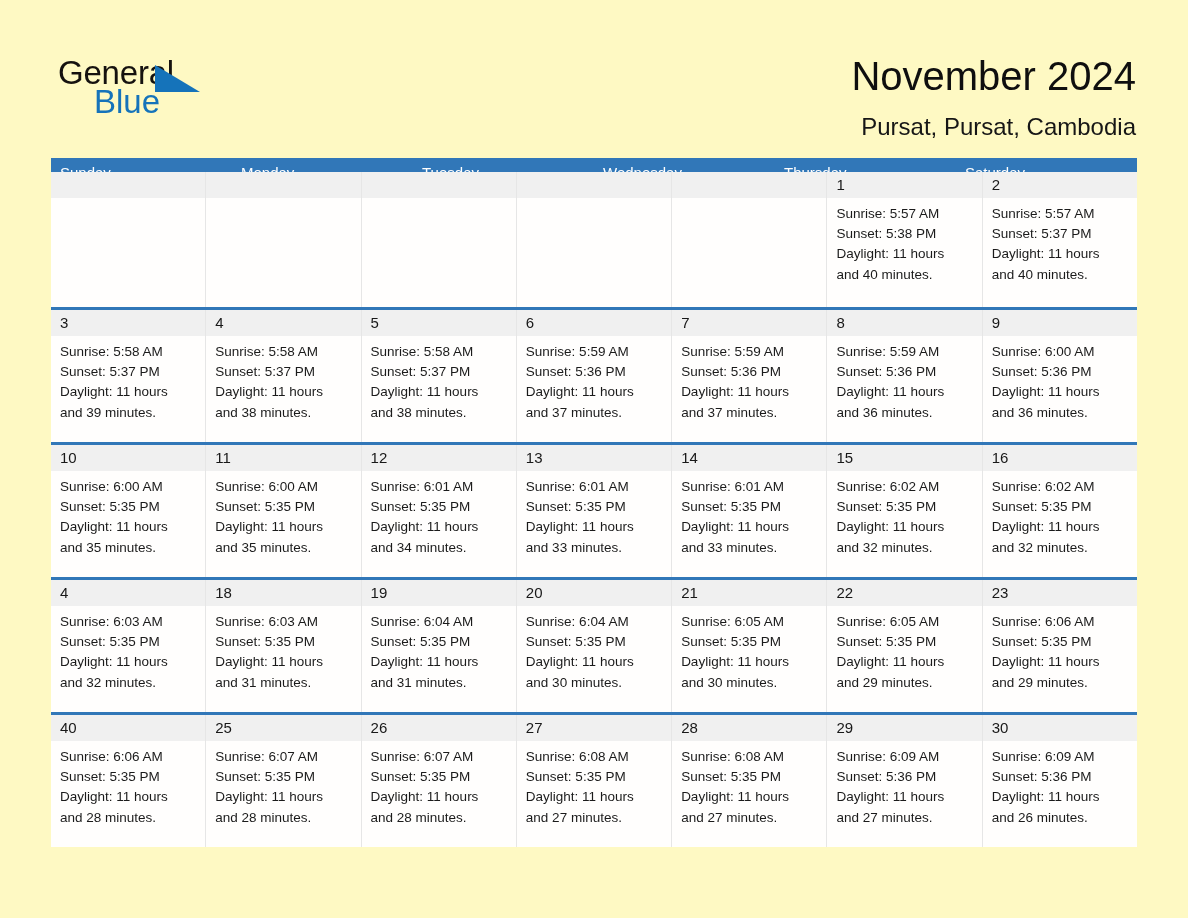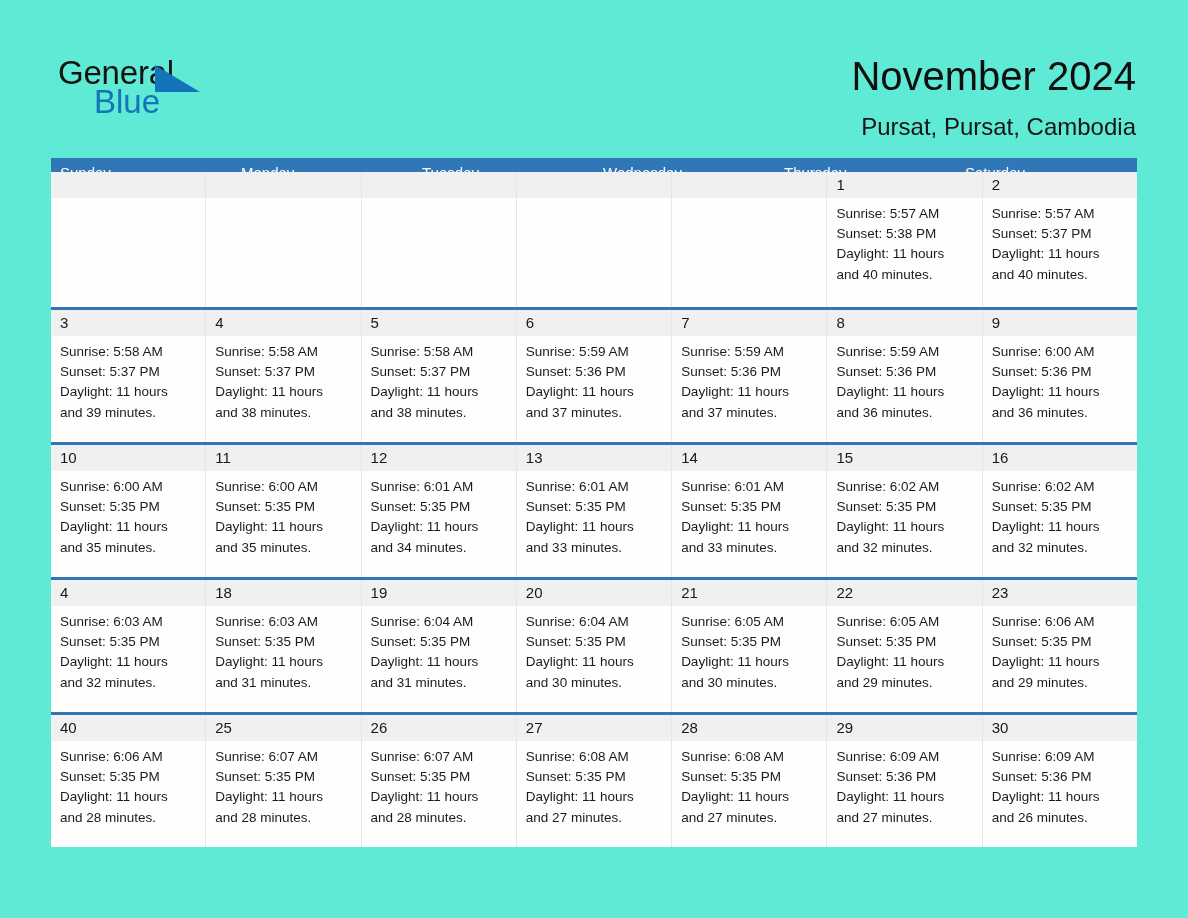--- a/index.html
+++ b/index.html
@@ -7,21 +7,21 @@
     margin: 0; padding: 0;
     width: 1188px; height: 918px;
     background: #ffffff;
     font-family: "Liberation Sans", sans-serif;
     -webkit-font-smoothing: antialiased;
   }
   .page {
     position: relative;
     width: 1188px;
     height: 918px;
-    background: #5eead4;
+    background: #fef9c3;
     overflow: hidden;
   }
 
   
   .header {
     position: absolute;
     left: 0; right: 0; top: 0;
     height: 158px;
   }
   .logo {

